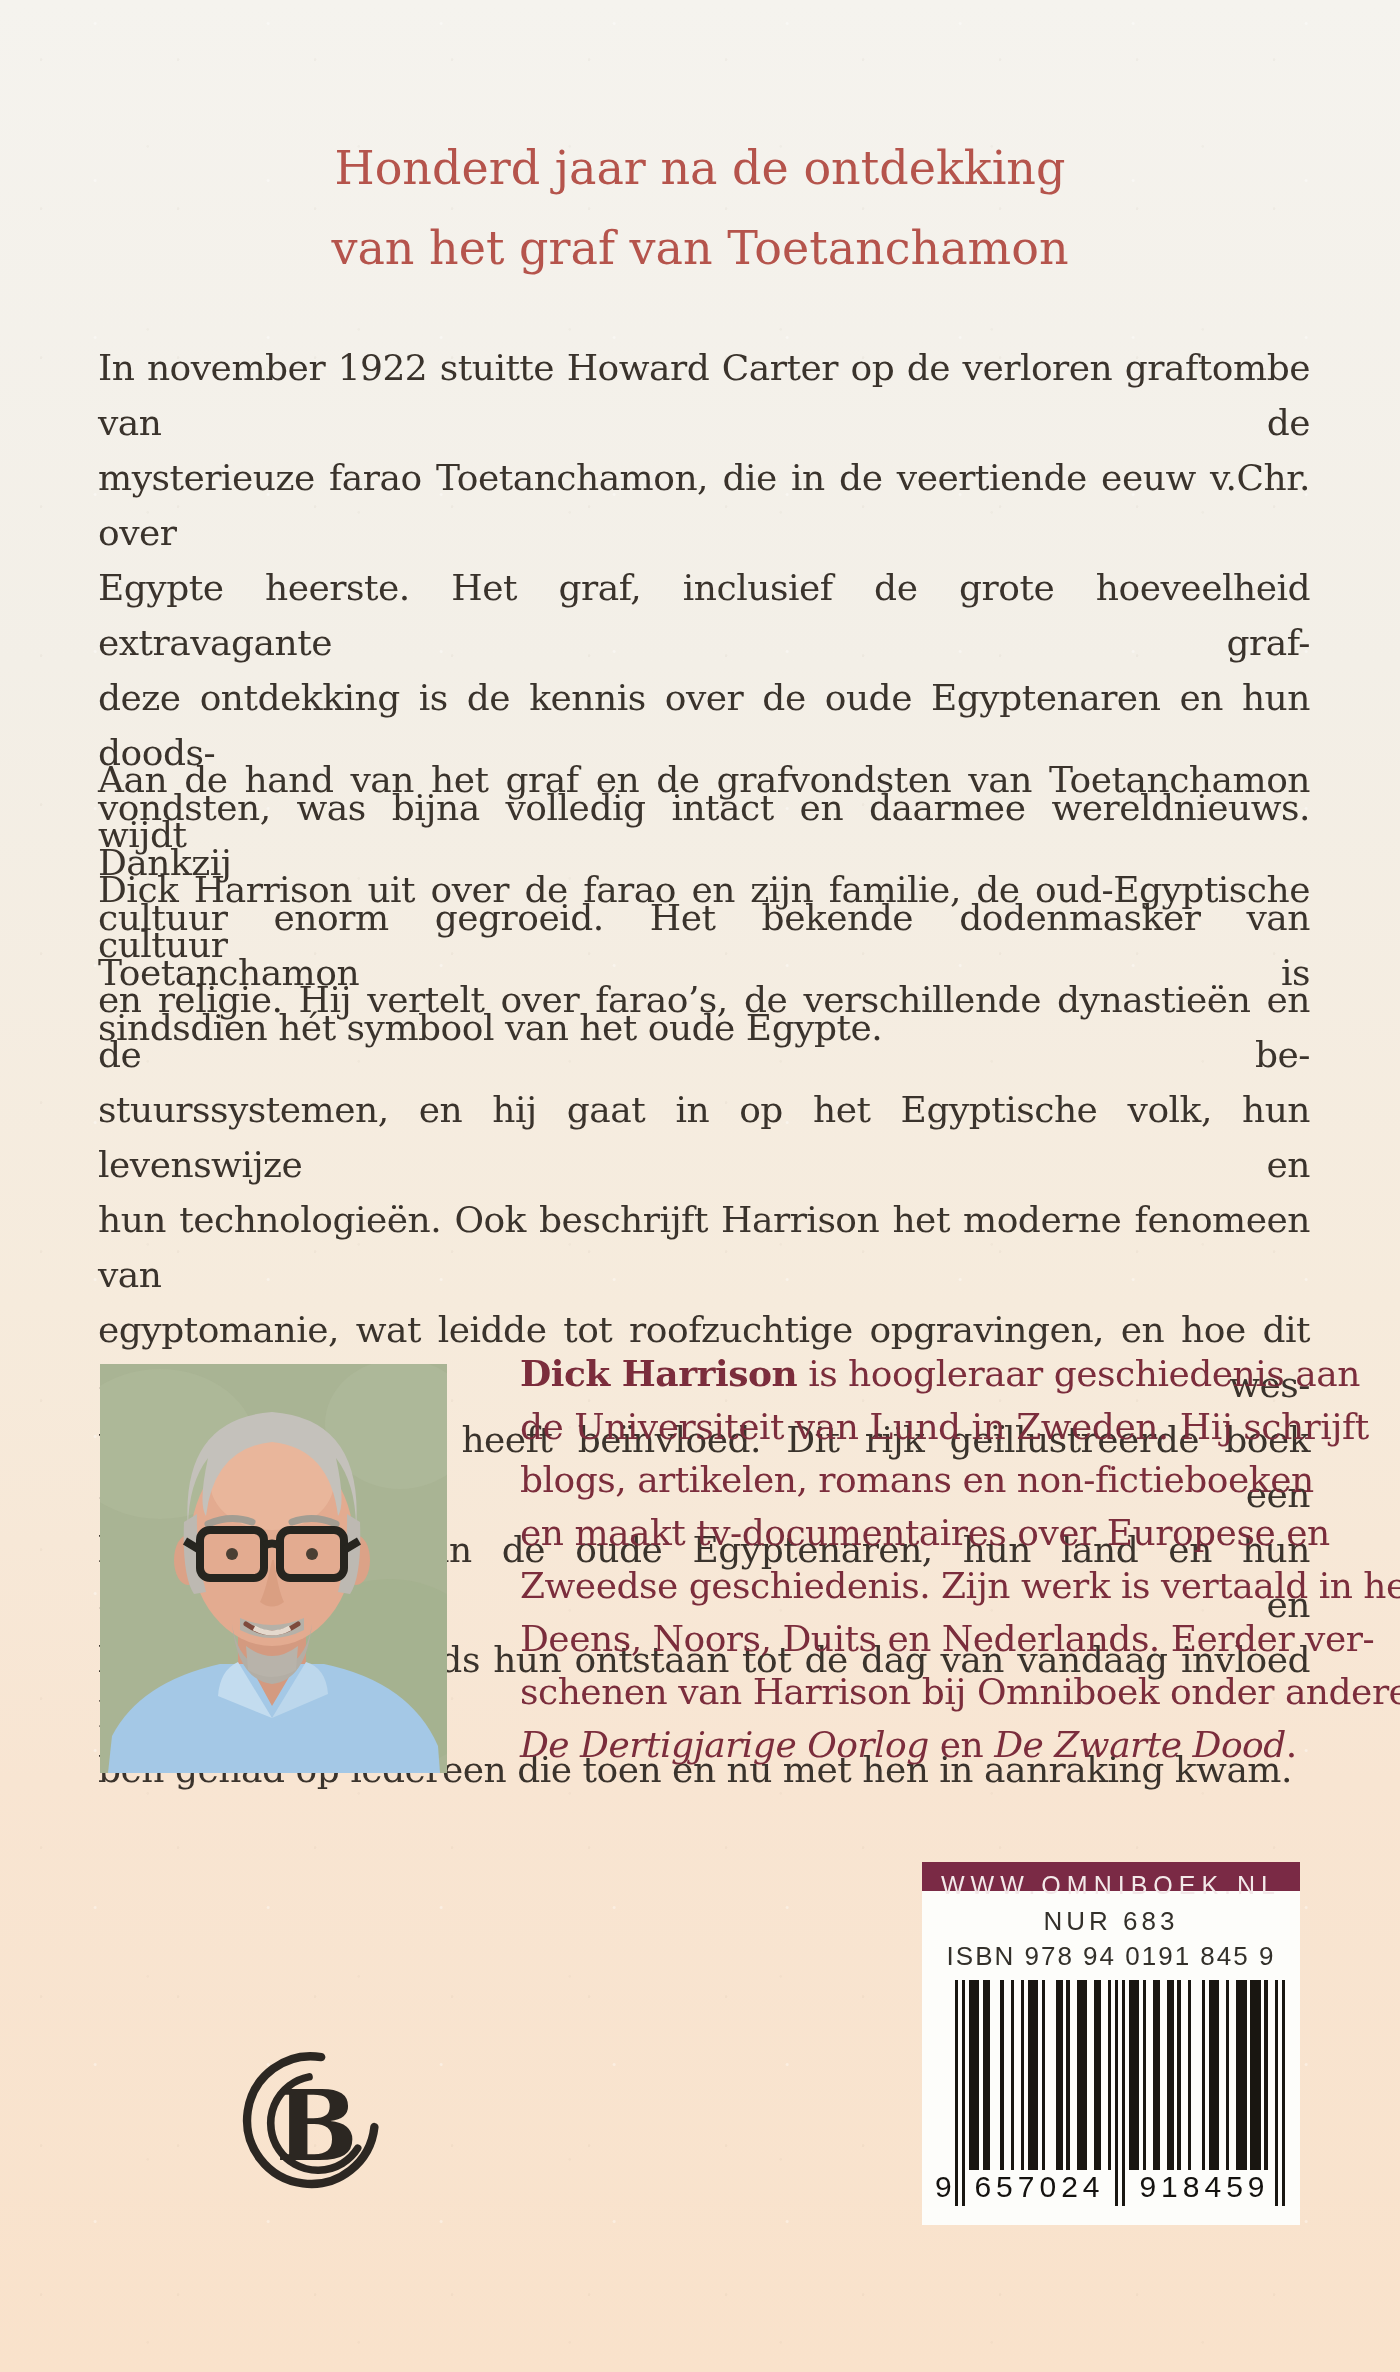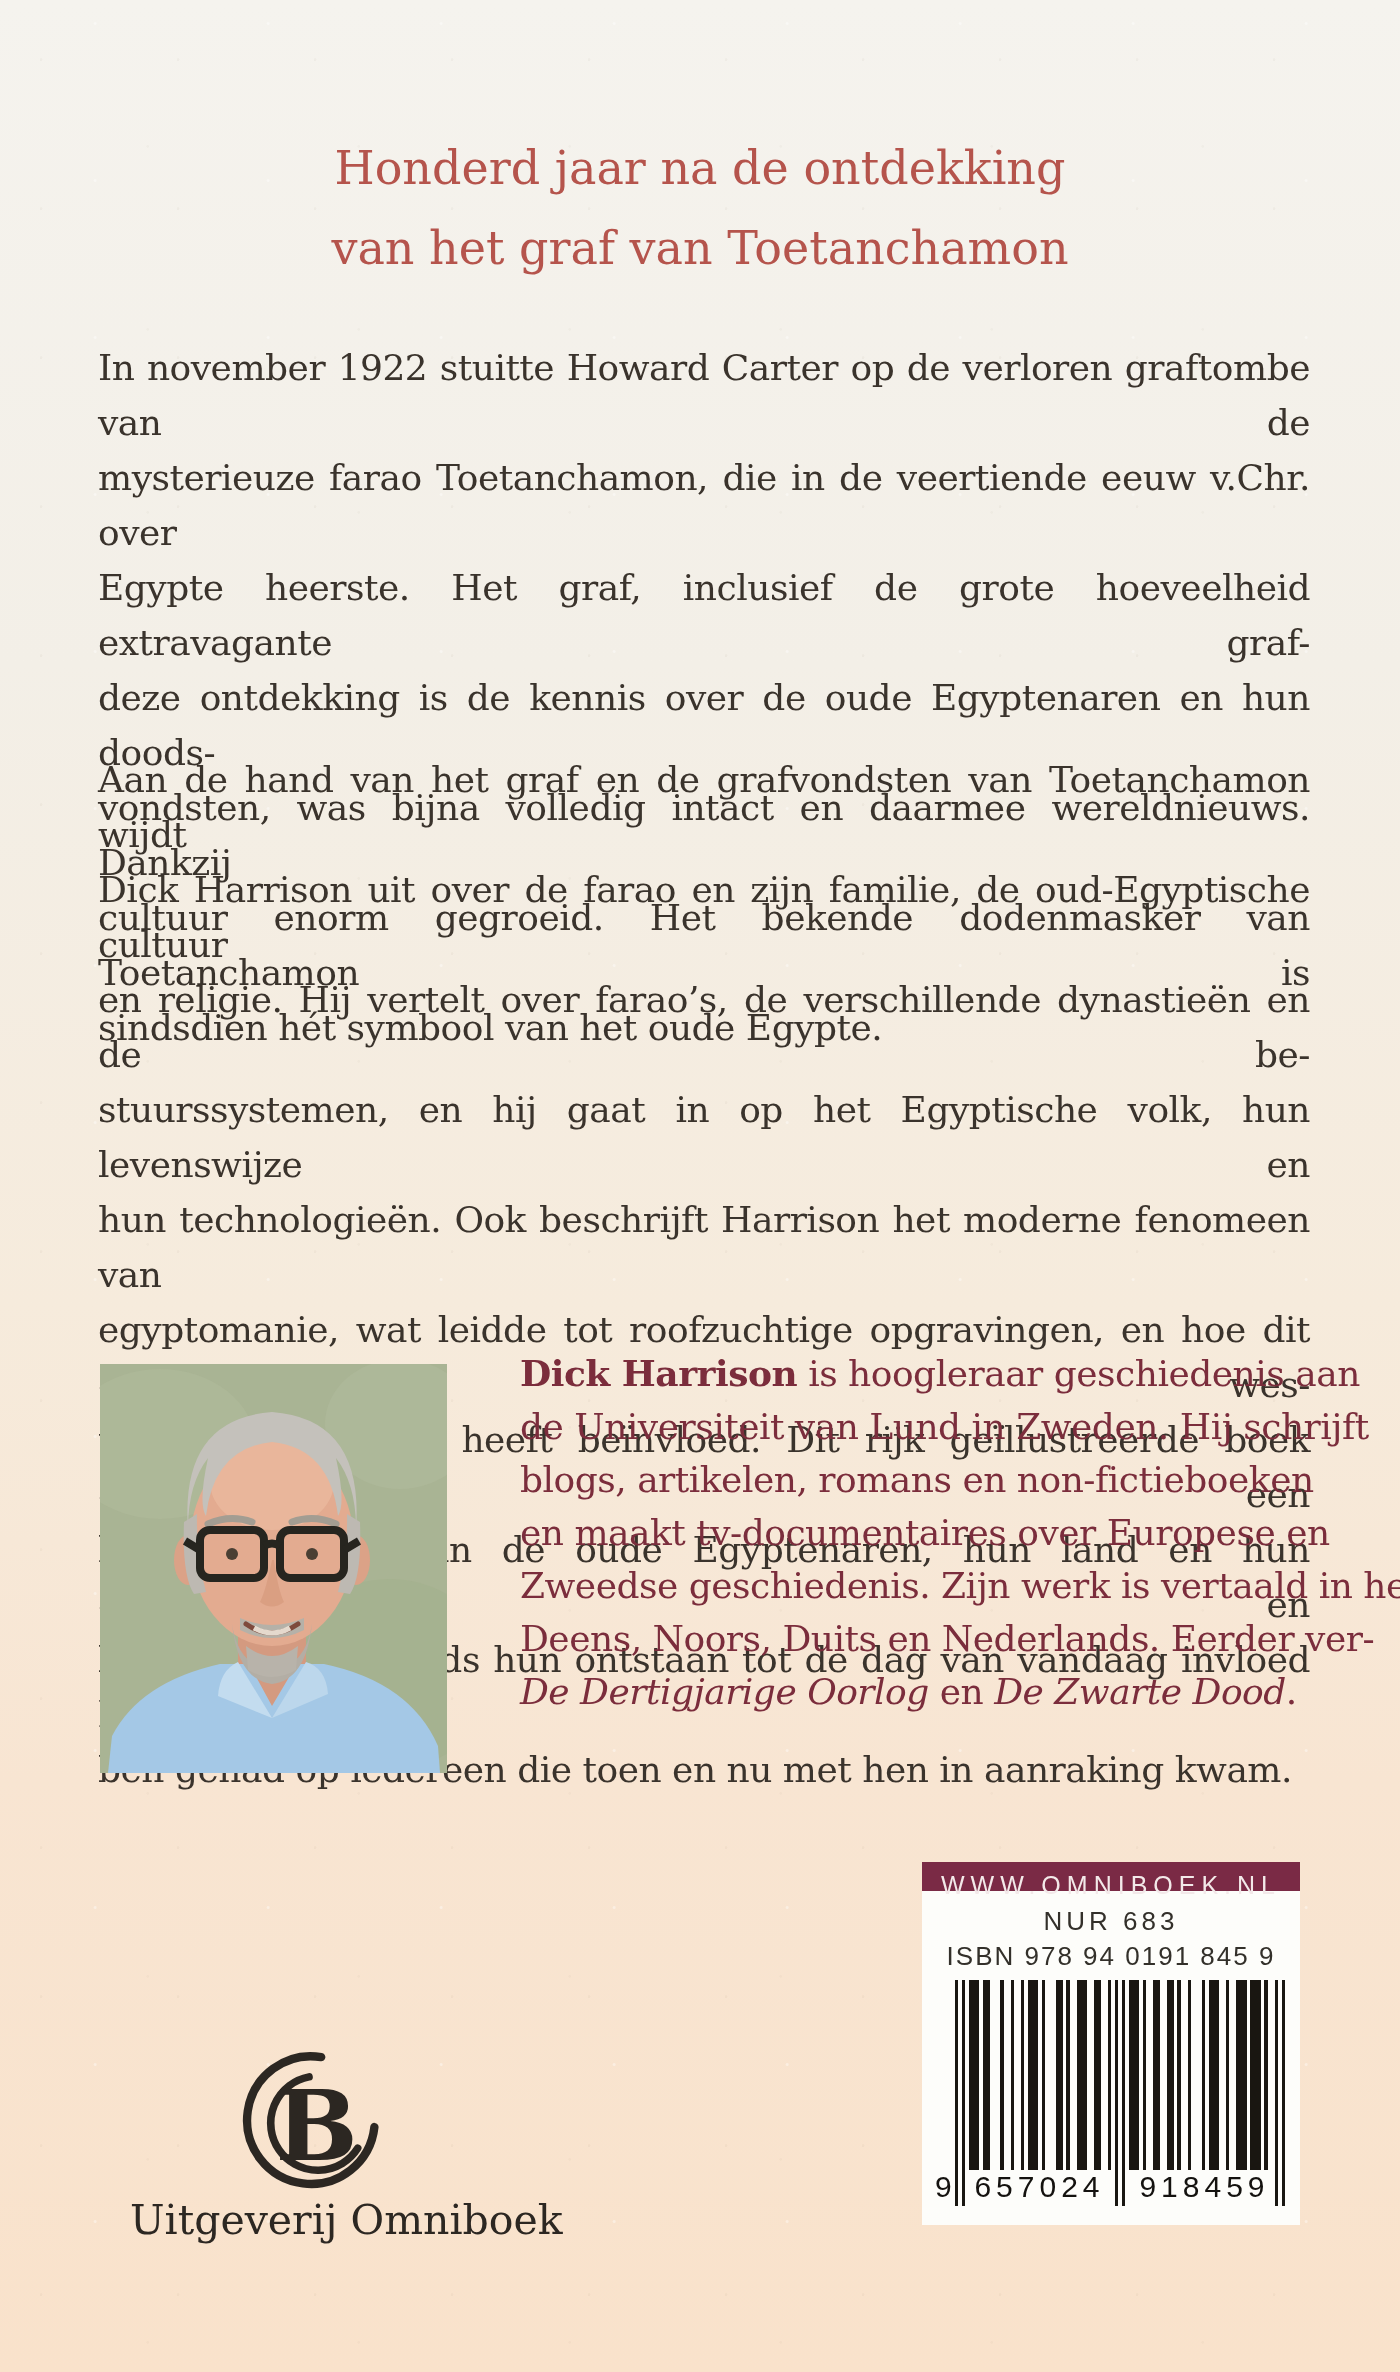--- a/index.html
+++ b/index.html
@@ -128,20 +128,21 @@
   </div>
 
   <div class="bio">
     <div class="bline"><span class="bname">Dick Harrison</span><span> is hoogleraar geschiedenis aan</span></div>
     <div>
         <div class="jl">de Universiteit van Lund in Zweden. Hij schrijft</div>
         <div class="jl">blogs, artikelen, romans en non-fictieboeken</div>
         <div class="jl">en maakt tv-documentaires over Europese en</div>
         <div class="jl">Zweedse geschiedenis. Zijn werk is vertaald in het</div>
         <div class="jl">Deens, Noors, Duits en Nederlands. Eerder ver-</div>
+        <div class="jl">schenen van Harrison bij Omniboek onder andere</div>
       </div>
     <div class="bline"><i>De Dertigjarige Oorlog</i><span> en </span><i>De Zwarte Dood</i><span>.</span></div>
   </div>
 
   <div class="bar-block">
     <div class="web-banner">WWW.OMNIBOEK.NL</div>
     <div class="white-box">
       <div class="nur">NUR 683</div>
       <div class="isbn">ISBN 978 94 0191 845 9</div>
       <div class="bc-wrap">
@@ -205,14 +206,13 @@
     </div>
   </div>
 
   <div class="logo">
     <svg viewBox="0 0 100 100">
       <path d="M60,6 A42,42 0 1 0 95,52" stroke="#2c2722" stroke-width="5.5" fill="none" stroke-linecap="round"></path>
       <path d="M52,19 A31,31 0 1 0 84,66" stroke="#2c2722" stroke-width="5" fill="none" stroke-linecap="round"></path>
       <text x="57" y="74" text-anchor="middle" font-family="DejaVu Serif, serif" font-size="64" font-weight="bold" fill="#2c2722">B</text>
     </svg>
   </div>
-  <div class="pub-name">Uitgeverij Omniboek</div>
 </div>
 
 </body></html>

